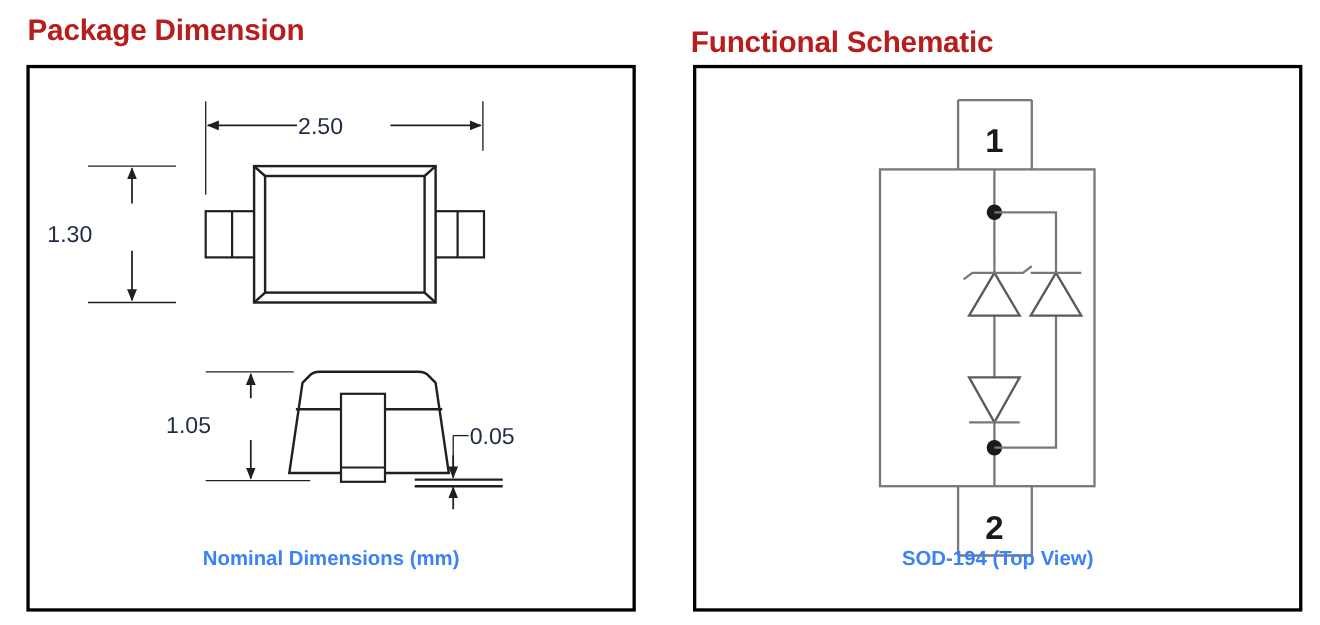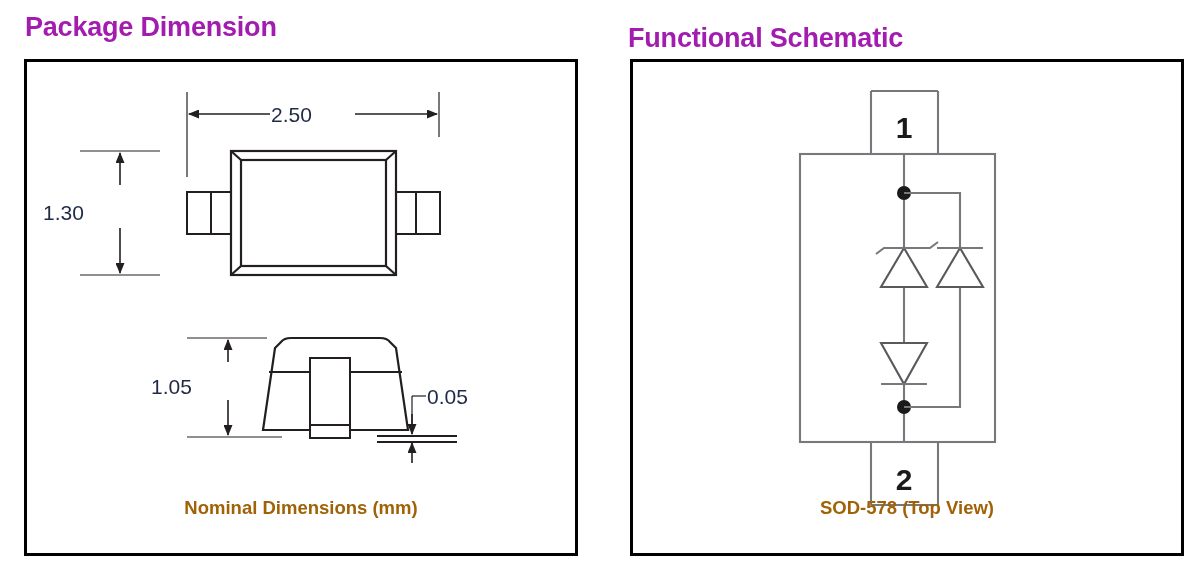--- a/index.html
+++ b/index.html
@@ -14,21 +14,21 @@
     position: relative;
     width: 1200px; height: 568px;
     background: #ffffff;
   }
 
   .panel-title {
     position: absolute;
     font-size: 27px;
     font-weight: 600;
     letter-spacing: -0.2px;
-    color: #a21caf;
+    color: #b91c1c;
     white-space: nowrap;
     line-height: 1;
   }
   #title-left  { left: 25px;  top: 14px; }
   #title-right { left: 628px; top: 25px; }
 
   .panel-box {
     position: absolute;
     border: 3px solid #000000;
     background: #ffffff;
@@ -42,21 +42,21 @@
     width: 100%; height: 100%;
     display: block;
   }
 
   .caption {
     position: absolute;
     width: 100%;
     text-align: center;
     font-size: 18.5px;
     font-weight: bold;
-    color: #a16207;
+    color: #3b82f6;
     white-space: nowrap;
   }
   #caption-left  { top: 435px; }
   #caption-right { top: 435px; }
   .dim  { stroke: #231f20; fill: none; stroke-width: 1.6; }
   .thin { stroke: #231f20; fill: none; stroke-width: 1.2; }
   .body-line { stroke: #231f20; fill: #ffffff; stroke-width: 2.2; }
   .lead-line { stroke: #231f20; fill: #ffffff; stroke-width: 2.0; }
   .sch  { stroke: #77787b; fill: none; stroke-width: 2.1; }
   .schb { stroke: #595a5c; fill: #ffffff; stroke-width: 2.1; }
@@ -223,16 +223,16 @@
           <line class="sch" x1="248" y1="322" x2="294" y2="322"></line>
         </g>
 
         <g>
           <polygon class="schb" points="327,186 350,225 304,225"></polygon>
           <line class="sch" x1="304" y1="186" x2="350" y2="186"></line>
         </g>
       </g>
     </svg>
 
-    <div class="caption" id="caption-right">SOD-578 (Top View)</div>
+    <div class="caption" id="caption-right">SOD-194 (Top View)</div>
   </div>
 
 </div>
 
 </body></html>

